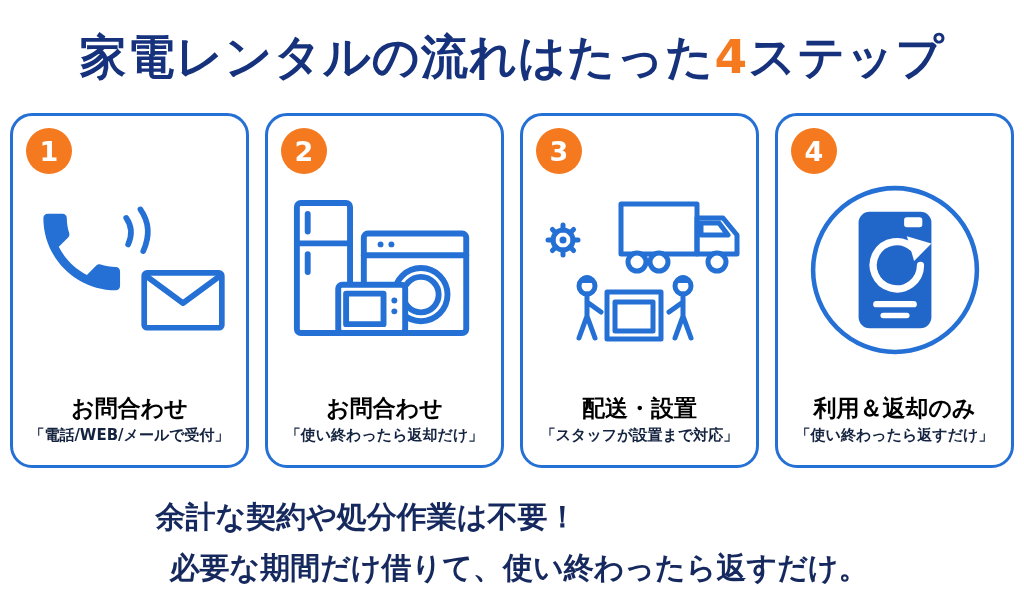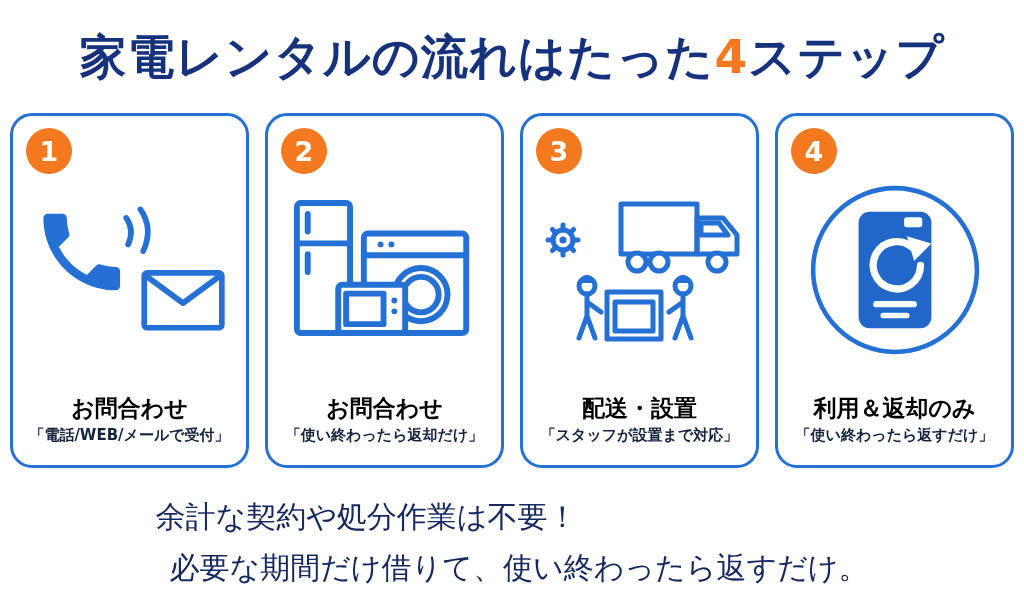--- a/index.html
+++ b/index.html
@@ -69,21 +69,21 @@
     font-size: 15px;
     font-weight: bold;
     color: #14233F;
     margin-top: 2px;
     white-space: nowrap;
   }
 
   .footer {
     margin: 28px auto 0 auto;
     width: fit-content;
-    font-weight: normal;
+    font-weight: bold;
     color: #16295E;
     font-size: 30px;
     line-height: 1.4;
     white-space: nowrap;
   }
   .footer .indent { padding-left: 14px; margin-top: 9px; }
 
   svg { display: block; }
 </style>
 </head>

